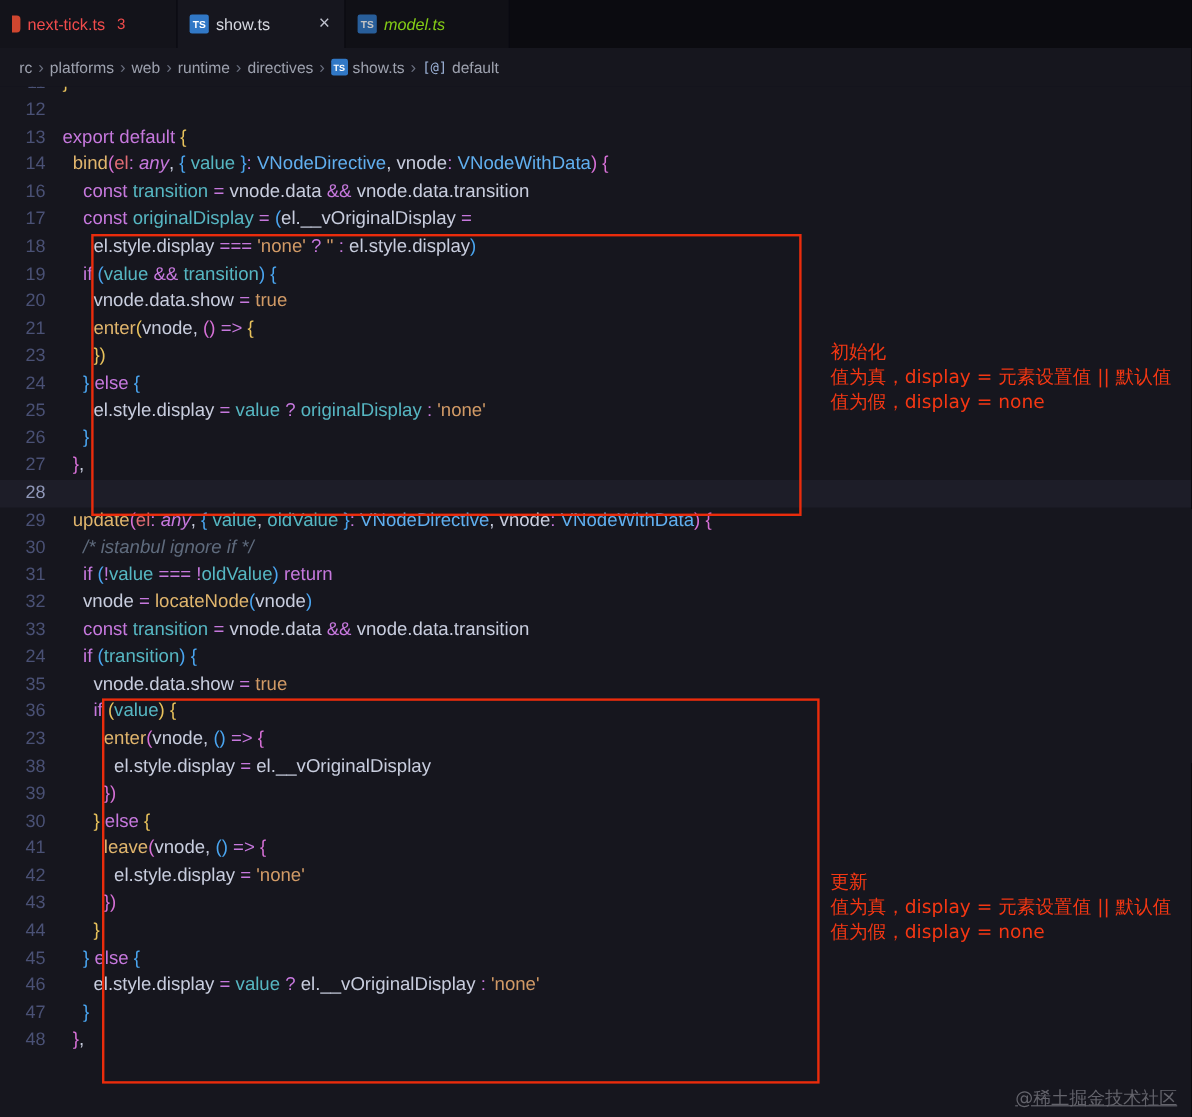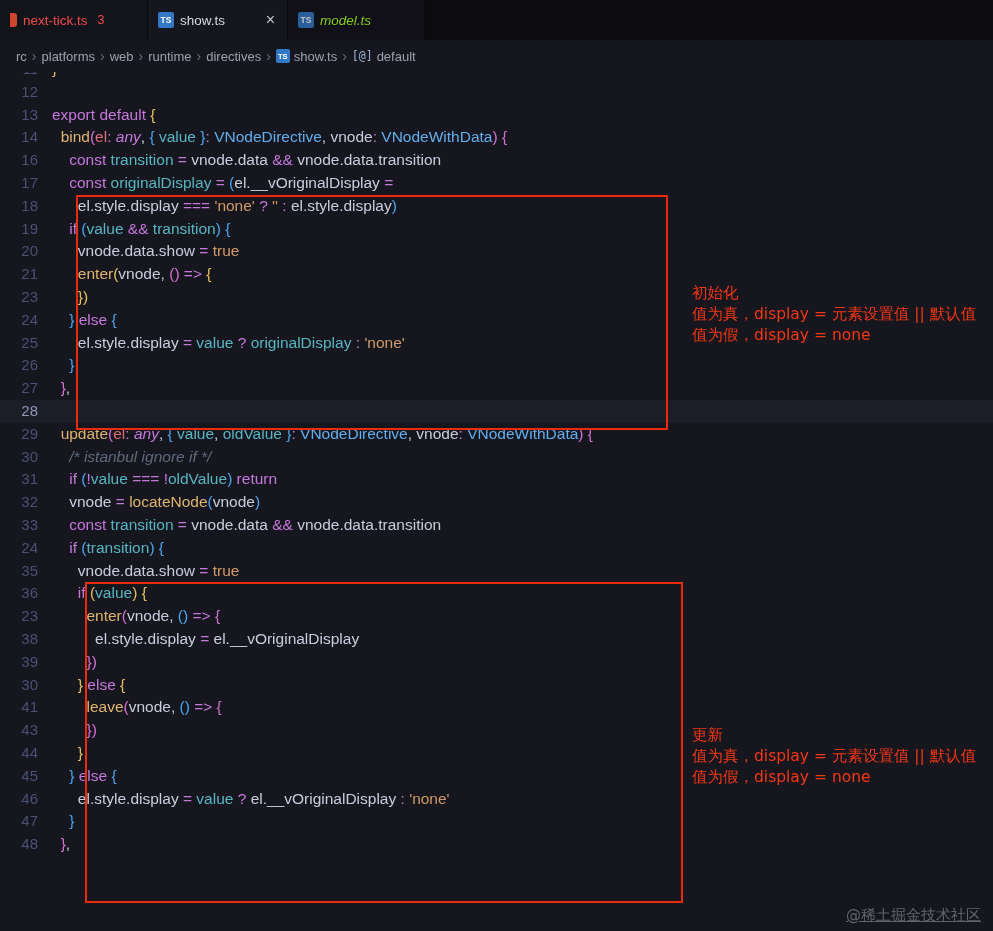--- a/index.html
+++ b/index.html
@@ -159,20 +159,21 @@
         <div class="code-line"><span class="ln">32</span><span class="lt"><span class="tk-pl">    vnode </span><span class="tk-op">=</span><span class="tk-pl"> </span><span class="tk-fn">locateNode</span><span class="tk-b3">(</span><span class="tk-pl">vnode</span><span class="tk-b3">)</span></span></div>
         <div class="code-line"><span class="ln">33</span><span class="lt"><span class="tk-pl">    </span><span class="tk-kw">const</span><span class="tk-pl"> </span><span class="tk-cy">transition</span><span class="tk-pl"> </span><span class="tk-op">=</span><span class="tk-pl"> vnode.data </span><span class="tk-op">&amp;&amp;</span><span class="tk-pl"> vnode.data.transition</span></span></div>
         <div class="code-line"><span class="ln">24</span><span class="lt"><span class="tk-pl">    </span><span class="tk-kw">if</span><span class="tk-pl"> </span><span class="tk-b3">(</span><span class="tk-cy">transition</span><span class="tk-b3">)</span><span class="tk-pl"> </span><span class="tk-b3">{</span></span></div>
         <div class="code-line"><span class="ln">35</span><span class="lt"><span class="tk-pl">      vnode.data.show </span><span class="tk-op">=</span><span class="tk-pl"> </span><span class="tk-bool">true</span></span></div>
         <div class="code-line"><span class="ln">36</span><span class="lt"><span class="tk-pl">      </span><span class="tk-kw">if</span><span class="tk-pl"> </span><span class="tk-b1">(</span><span class="tk-cy">value</span><span class="tk-b1">)</span><span class="tk-pl"> </span><span class="tk-b1">{</span></span></div>
         <div class="code-line"><span class="ln">23</span><span class="lt"><span class="tk-pl">        </span><span class="tk-fn">enter</span><span class="tk-b2">(</span><span class="tk-pl">vnode, </span><span class="tk-b3">()</span><span class="tk-pl"> </span><span class="tk-op">=&gt;</span><span class="tk-pl"> </span><span class="tk-b2">{</span></span></div>
         <div class="code-line"><span class="ln">38</span><span class="lt"><span class="tk-pl">          el.style.display </span><span class="tk-op">=</span><span class="tk-pl"> el.__vOriginalDisplay</span></span></div>
         <div class="code-line"><span class="ln">39</span><span class="lt"><span class="tk-pl">        </span><span class="tk-b2">})</span></span></div>
         <div class="code-line"><span class="ln">30</span><span class="lt"><span class="tk-pl">      </span><span class="tk-b1">}</span><span class="tk-pl"> </span><span class="tk-kw">else</span><span class="tk-pl"> </span><span class="tk-b1">{</span></span></div>
         <div class="code-line"><span class="ln">41</span><span class="lt"><span class="tk-pl">        </span><span class="tk-fn">leave</span><span class="tk-b2">(</span><span class="tk-pl">vnode, </span><span class="tk-b3">()</span><span class="tk-pl"> </span><span class="tk-op">=&gt;</span><span class="tk-pl"> </span><span class="tk-b2">{</span></span></div>
+        <div class="code-line"><span class="ln">42</span><span class="lt"><span class="tk-pl">          el.style.display </span><span class="tk-op">=</span><span class="tk-pl"> </span><span class="tk-str">'none'</span></span></div>
         <div class="code-line"><span class="ln">43</span><span class="lt"><span class="tk-pl">        </span><span class="tk-b2">})</span></span></div>
         <div class="code-line"><span class="ln">44</span><span class="lt"><span class="tk-pl">      </span><span class="tk-b1">}</span></span></div>
         <div class="code-line"><span class="ln">45</span><span class="lt"><span class="tk-pl">    </span><span class="tk-b3">}</span><span class="tk-pl"> </span><span class="tk-kw">else</span><span class="tk-pl"> </span><span class="tk-b3">{</span></span></div>
         <div class="code-line"><span class="ln">46</span><span class="lt"><span class="tk-pl">      el.style.display </span><span class="tk-op">=</span><span class="tk-pl"> </span><span class="tk-cy">value</span><span class="tk-pl"> </span><span class="tk-op">?</span><span class="tk-pl"> el.__vOriginalDisplay </span><span class="tk-op">:</span><span class="tk-pl"> </span><span class="tk-str">'none'</span></span></div>
         <div class="code-line"><span class="ln">47</span><span class="lt"><span class="tk-pl">    </span><span class="tk-b3">}</span></span></div>
         <div class="code-line"><span class="ln">48</span><span class="lt"><span class="tk-pl">  </span><span class="tk-b2">}</span><span class="tk-pl">,</span></span></div>
       </div>
 
     <div class="anno-box box1"></div>
     <div class="anno-box box2"></div>

